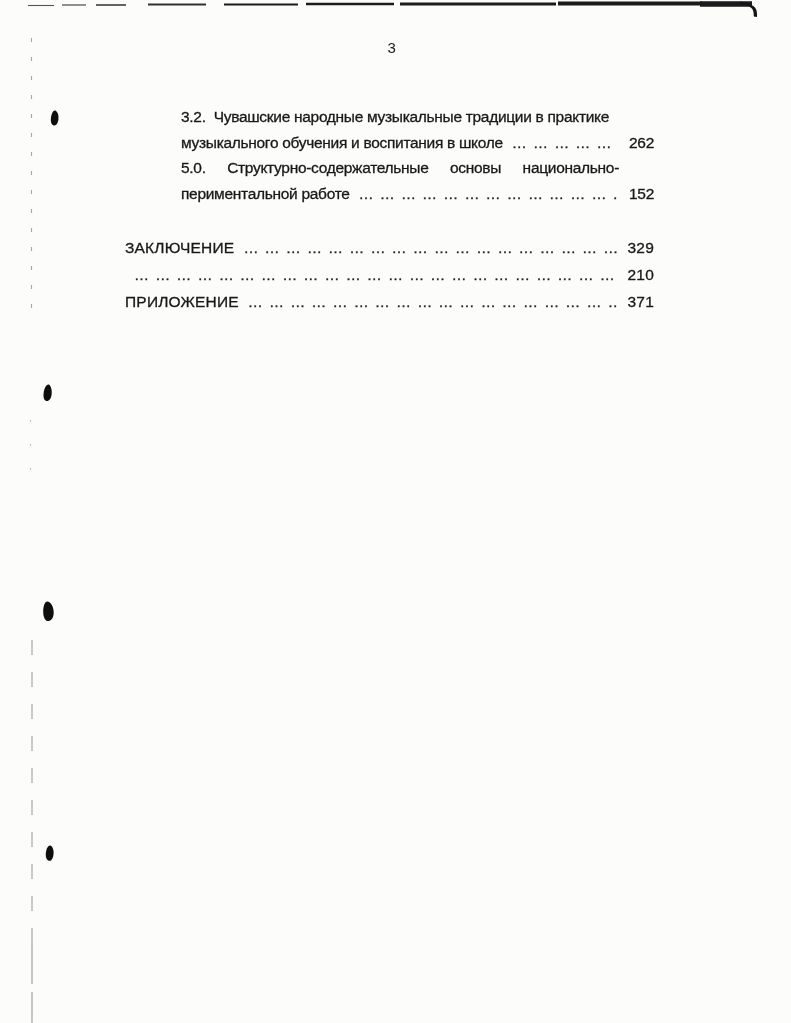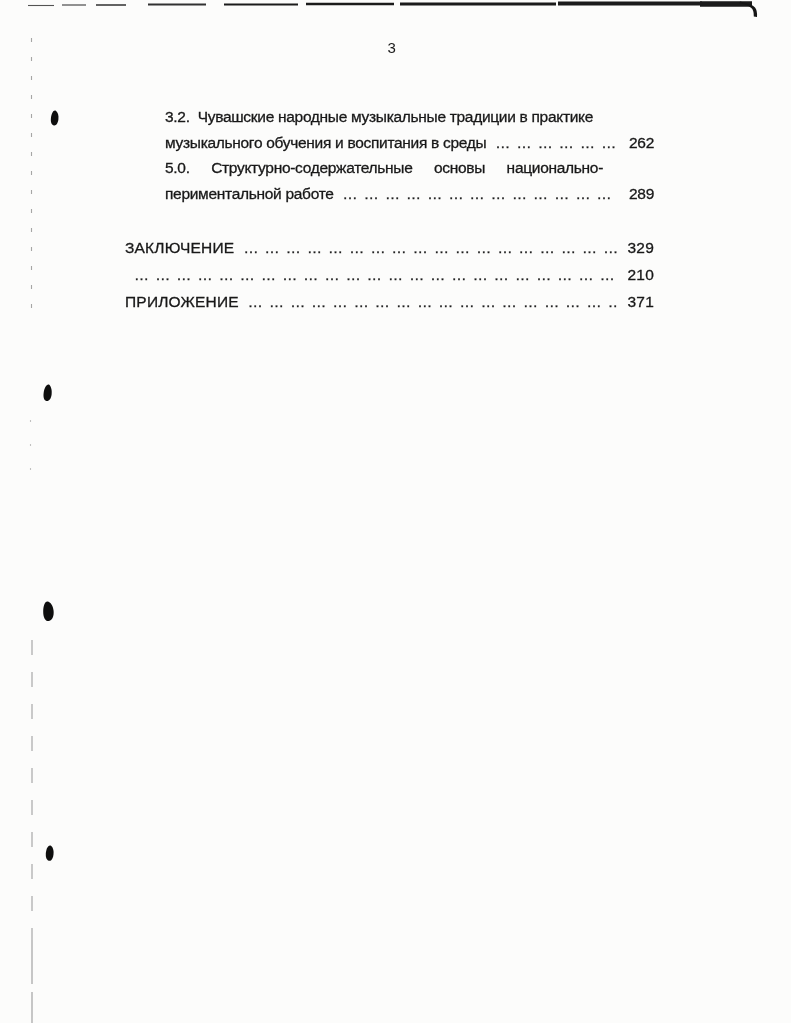--- a/index.html
+++ b/index.html
@@ -47,21 +47,21 @@
     letter-spacing: -0.3px;
     -webkit-text-stroke: 0.3px currentColor;
     color: #181818;
   }
   .toc-line {
     line-height: 25.5px;
     height: 25.5px;
     white-space: nowrap;
   }
   .toc-line.indent {
-    margin-left: 40px;
+    margin-left: 56px;
   }
   .toc-line.leader-row {
     display: flex;
     align-items: baseline;
   }
   .toc-line .txt {
     flex: 0 0 auto;
   }
   .toc-line.jlast .txt {
     display: block;
@@ -136,34 +136,34 @@
 
   <div class="page-number">3</div>
 
   <div class="toc">
 
     <div class="toc-line indent">
       <span class="txt">3.2.&nbsp; Чувашские народные музыкальные традиции в практике</span>
     </div>
 
     <div class="toc-line indent leader-row">
-      <span class="txt">музыкального обучения и воспитания в среды</span>
+      <span class="txt">музыкального обучения и воспитания в школе</span>
       <span class="leader">… … … … … … … … … … … … … … … … … … … … … … … … … … … … … … … … … …</span>
       <span class="pagenum">262</span>
     </div>
 
     <div class="toc-line indent jlast">
       <span class="txt">5.0. Структурно-содержательные основы национально-</span>
     </div>
 
 
     <div class="toc-line indent leader-row">
       <span class="txt">периментальной работе</span>
       <span class="leader">… … … … … … … … … … … … … … … … … … … … … … … … … … … … … … … … … …</span>
-      <span class="pagenum">289</span>
+      <span class="pagenum">152</span>
     </div>
 
     <div class="toc-spacer"></div>
 
     <div class="back-row">
       <span class="txt">ЗАКЛЮЧЕНИЕ</span>
       <span class="leader">… … … … … … … … … … … … … … … … … … … … … … … … … … … … … … … … … …</span>
       <span class="pagenum">329</span>
     </div>
 

